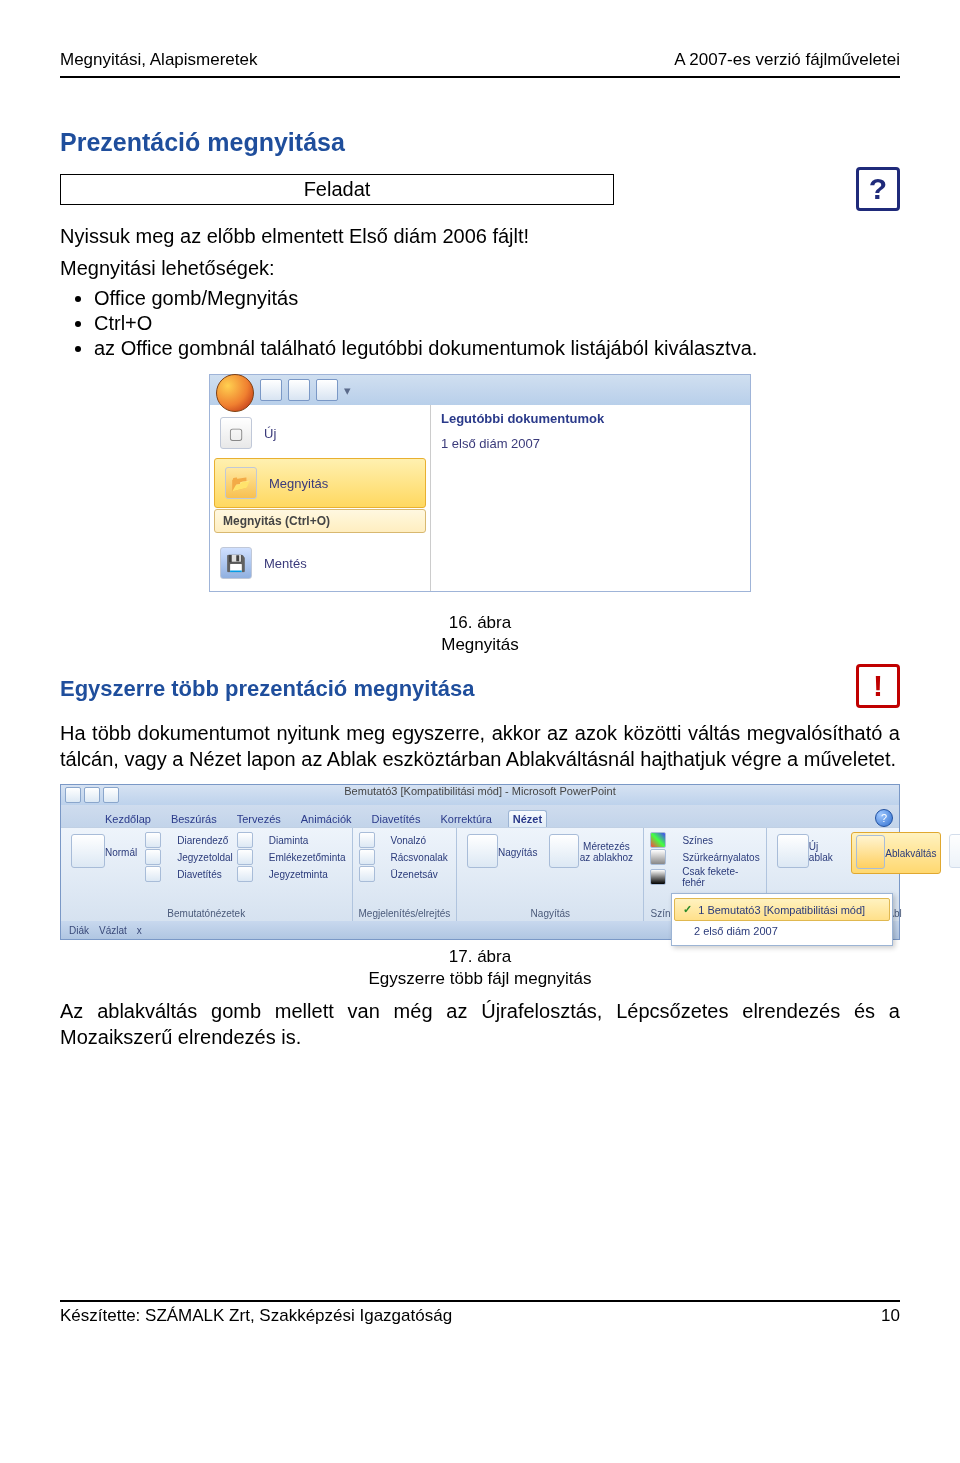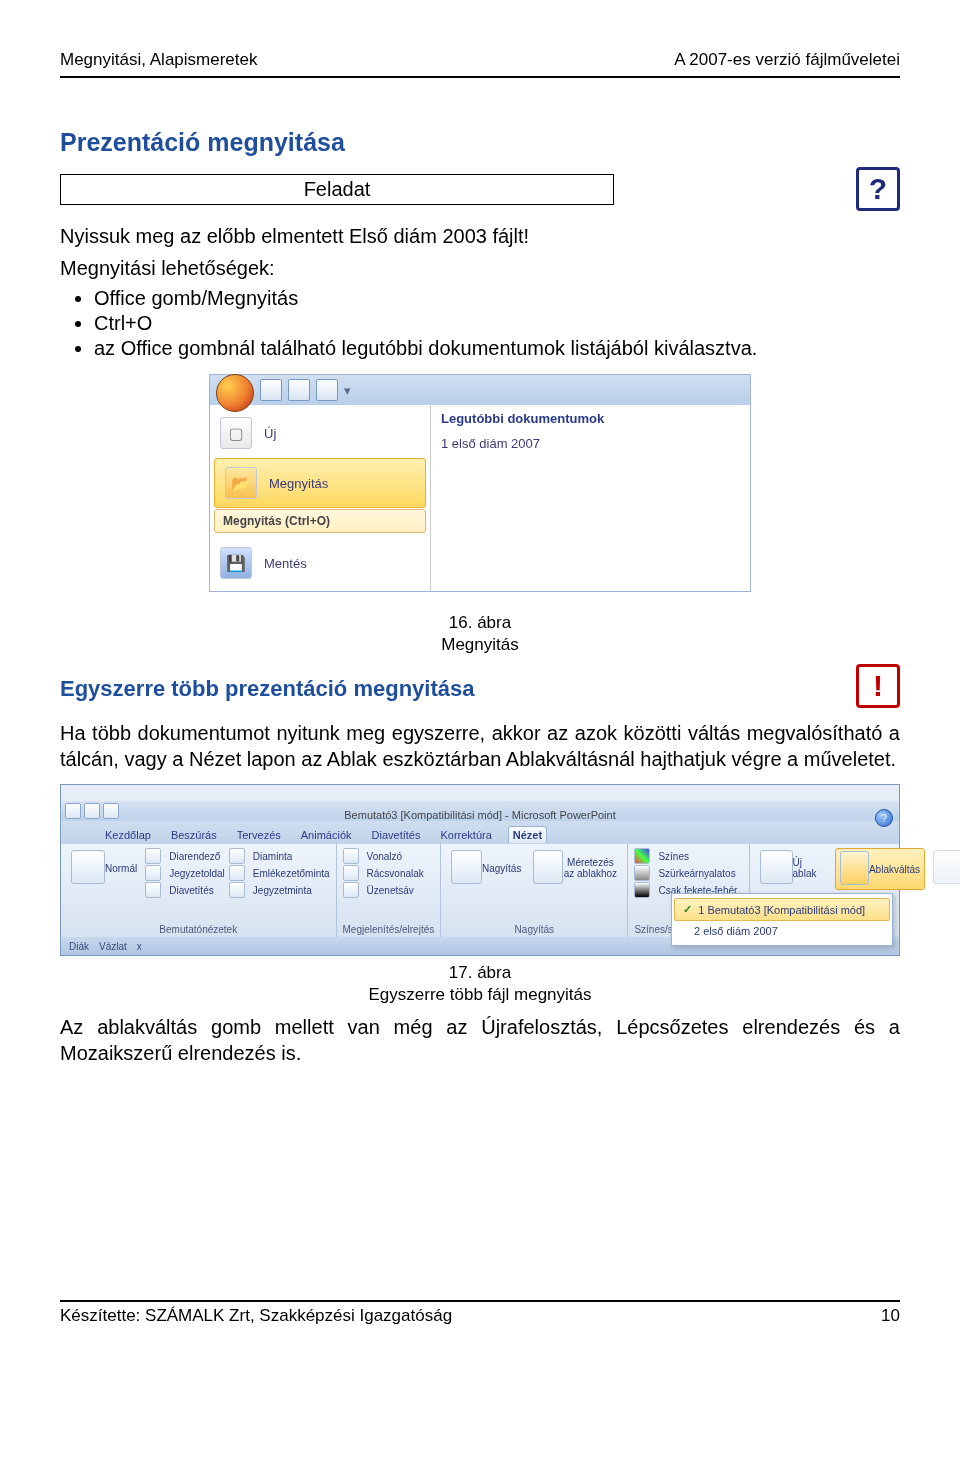--- a/index.html
+++ b/index.html
@@ -173,24 +173,23 @@
     width: 838px;
     margin: 12px 0 6px 0;
     border: 1px solid #7a98c6;
     background: #e6edf7;
     font-size: 11px;
     position: relative;
   }
   .shot2 .titlebar {
     height: 20px;
     background: linear-gradient(#d6e2f2,#bdd2ec);
-    display:flex; align-items:flex-end; justify-content:center;
+    display:flex; align-items:flex-start; justify-content:center;
     font-size: 11px; color:#444;
     position: relative;
-    margin-top: 16px;
   }
   .titlebar-left {
     position: absolute; left: 4px; top: 2px;
     display:flex; gap:3px;
   }
   .tb-btn { width:14px; height:14px; border:1px solid #8aa6cc; background:linear-gradient(#fff,#dce8f4); border-radius:2px;}
   .shot2 .tabs {
     height: 22px; display:flex; align-items:flex-end; gap: 12px;
     padding-left: 40px; background: linear-gradient(#cfdcee,#c2d4ea);
     font-size: 11px;
@@ -231,21 +230,21 @@
     min-width: 34px;
   }
   .rbtn .ric {
     width:24px; height:24px; border:1px solid #a8bcd8;
     background: linear-gradient(#fff,#dce8f4);
     border-radius:3px; margin-bottom:2px;
   }
   .rbtn.big .ric { width:32px; height:32px; }
   .small-stack { display:flex; flex-direction:column; gap:1px;}
   .small-item {
-    display:flex; align-items:center; gap:8px;
+    display:flex; align-items:center; gap:16px;
     font-size:10px; color:#2a3a7a;
   }
   .small-item .sic {
     width:14px; height:14px; border:1px solid #a8bcd8;
     background: linear-gradient(#fff,#dce8f4); border-radius:2px;
   }
   .hl-btn {
     background: linear-gradient(#fff2c0,#ffd870);
     border:1px solid #e0a830; border-radius:3px;
     padding: 2px 4px;
@@ -298,21 +297,21 @@
   <div class="header-underline"></div>
 
   <div class="h2">Prezentáció megnyitása</div>
 
   <div class="feladat-row">
     <div class="feladat-box">Feladat</div>
     <div style="flex:1"></div>
     <div class="q-icon">?</div>
   </div>
 
-  <div class="body-text">Nyissuk meg az előbb elmentett Első diám 2003 fájlt!</div>
+  <div class="body-text">Nyissuk meg az előbb elmentett Első diám 2006 fájlt!</div>
   <div class="body-text">Megnyitási lehetőségek:</div>
   <ul class="bullets">
     <li>Office gomb/Megnyitás</li>
     <li>Ctrl+O</li>
     <li>az Office gombnál található legutóbbi dokumentumok listájából kiválasztva.</li>
   </ul>
 
   <div class="shot1">
     <div class="qat">
       <div class="orb"></div>

